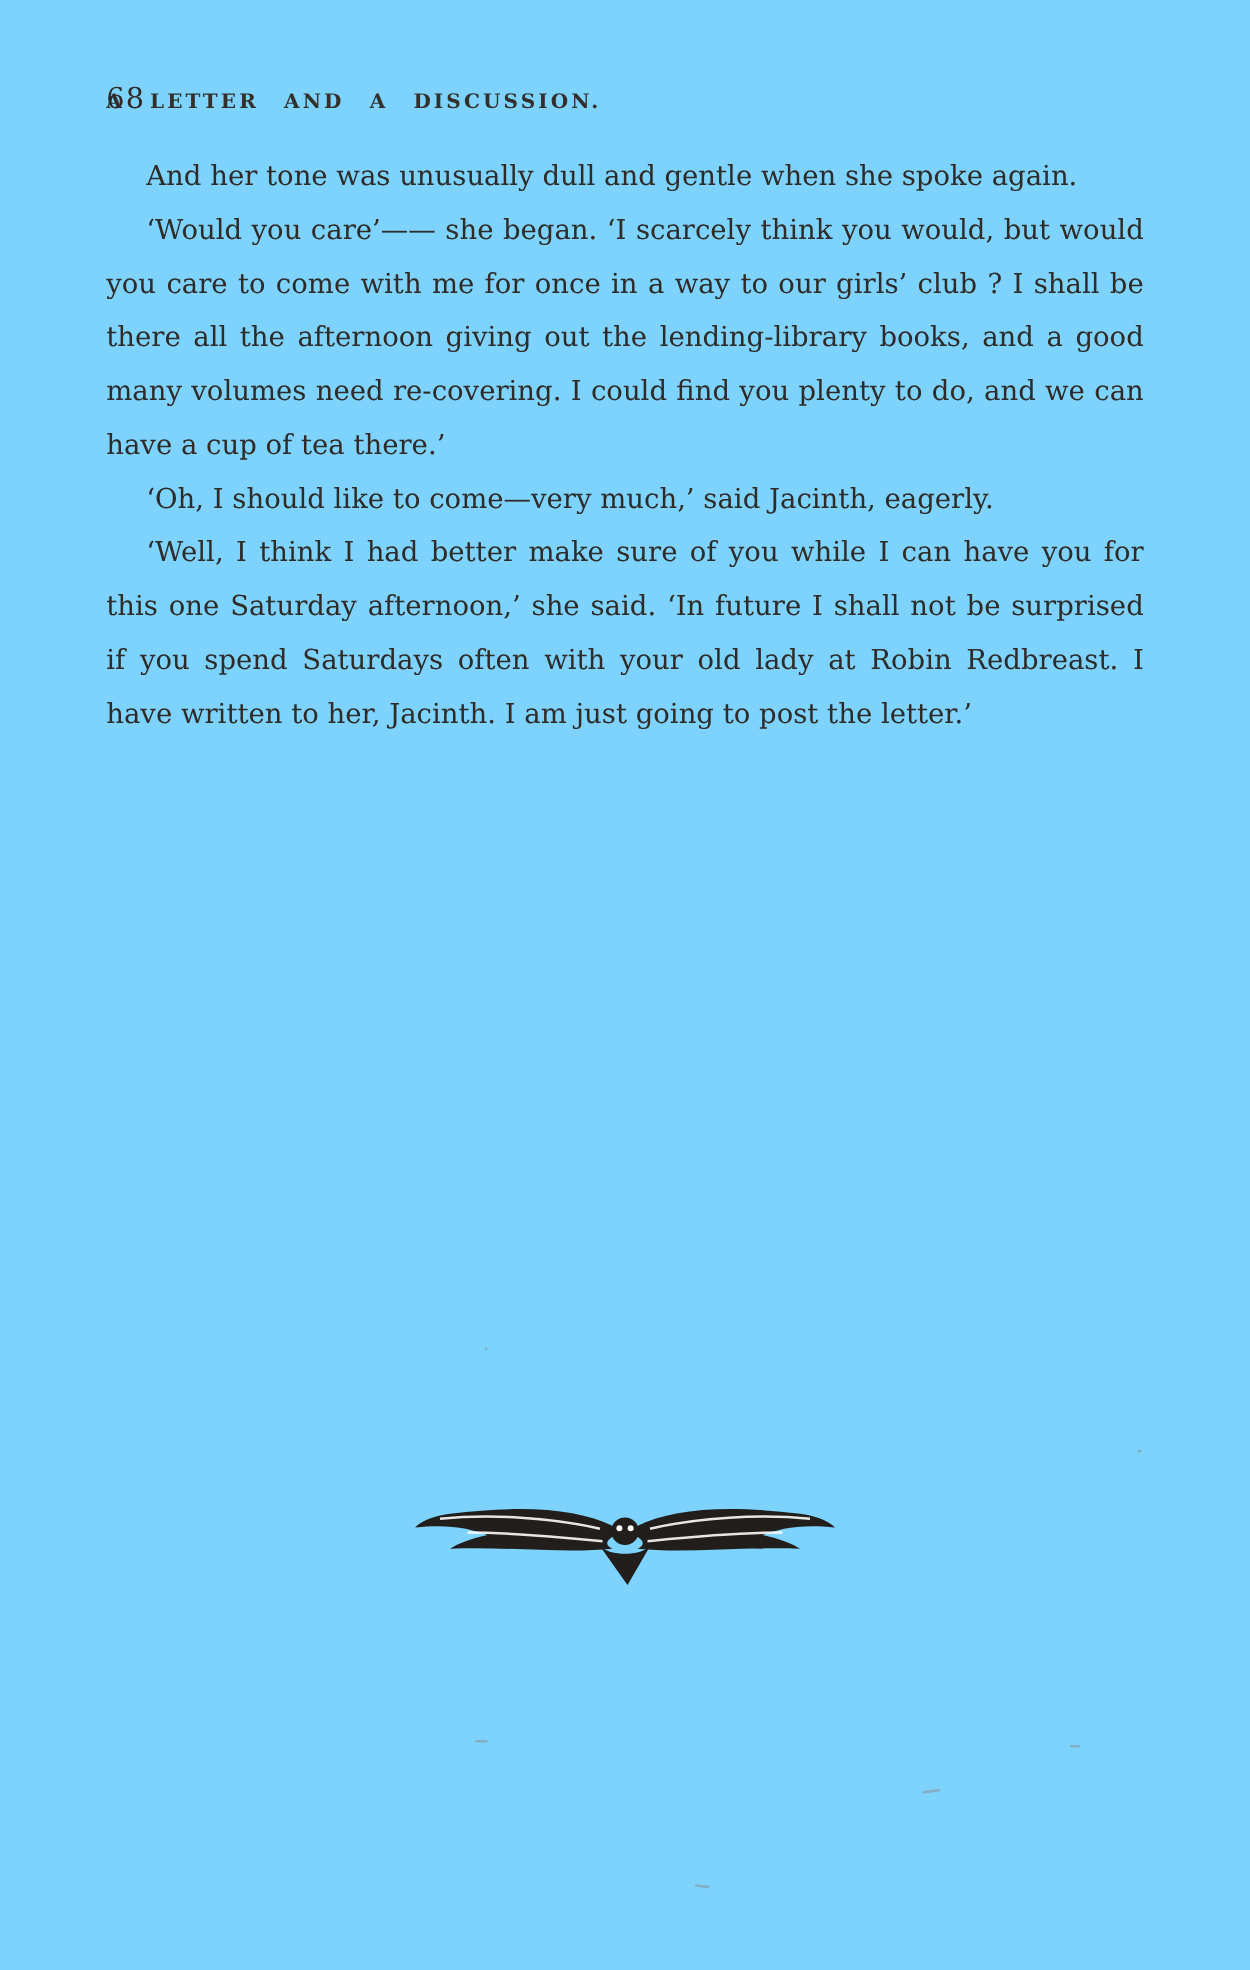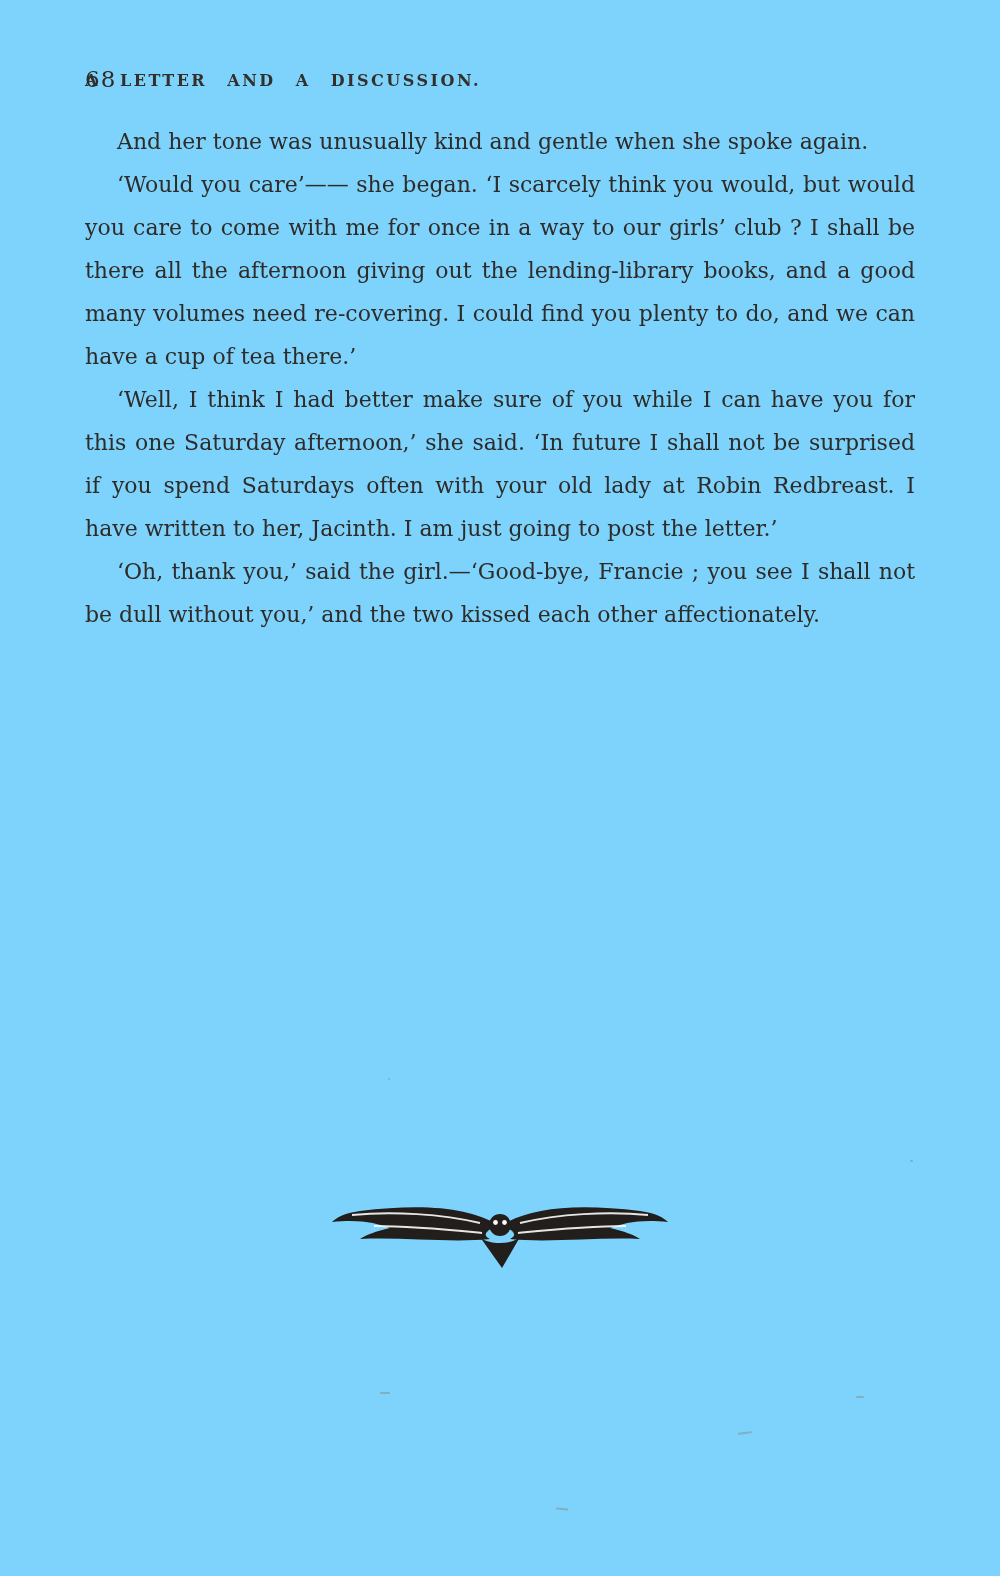--- a/index.html
+++ b/index.html
@@ -83,24 +83,24 @@
 <body>
 
 <div class="page">
 
   <header class="page-header">
     <span class="page-number">68</span>
     <span class="running-head">A LETTER AND A DISCUSSION.</span>
   </header>
 
   <main class="page-body">
-    <p>And her tone was unusually kind and gentle when she spoke again.</p>
+    <p>And her tone was unusually dull and gentle when she spoke again.</p>
     <p>‘Would you care’—— she began.  ‘I scarcely think you would, but would you care to come with me for once in a way to our girls’ club ?  I shall be there all the afternoon giving out the lending-library books, and a good many volumes need re-covering.  I could find you plenty to do, and we can have a cup of tea there.’</p>
+    <p>‘Oh, I should like to come—very much,’ said Jacinth, eagerly.</p>
     <p>‘Well, I think I had better make sure of you while I can have you for this one Saturday afternoon,’ she said.  ‘In future I shall not be surprised if you spend Saturdays often with your old lady at Robin Redbreast.  I have written to her, Jacinth.  I am just going to post the letter.’</p>
-    <p>‘Oh, thank you,’ said the girl.—‘Good-bye, Francie ; you see I shall not be dull without you,’ and the two kissed each other affectionately.</p>
   </main>
 
   <div class="ornament-wrap">
     <svg width="340" height="72" viewBox="0 0 340 72" role="img" aria-label="decorative winged tailpiece">
       <g fill="#211e1b">
 
         <path d="M168,27
                  C140,10 96,5 30,13
                  C14,15 6,20 2,24
                  C30,21 46,25 60,30

